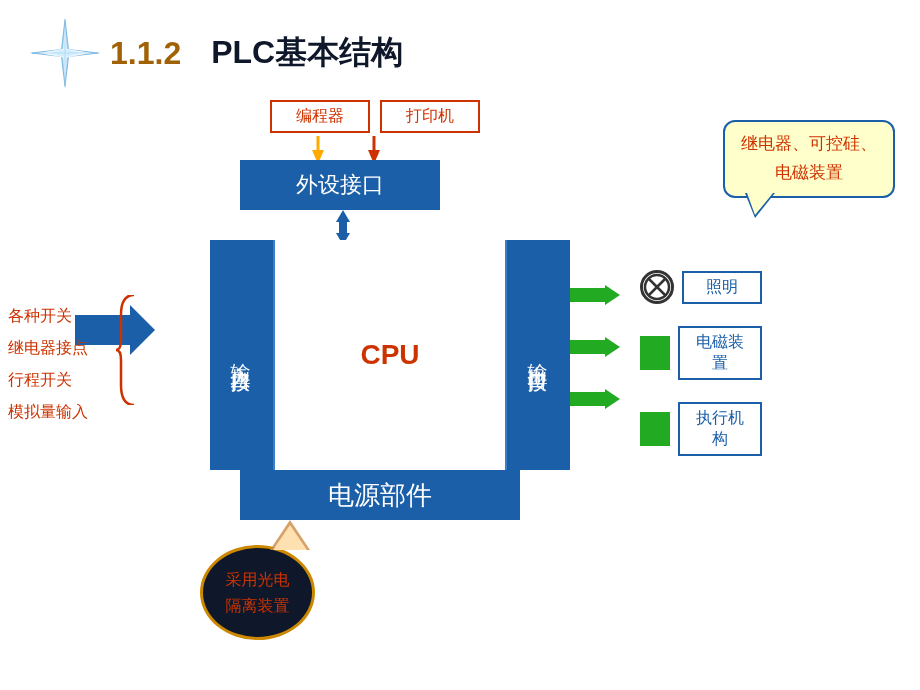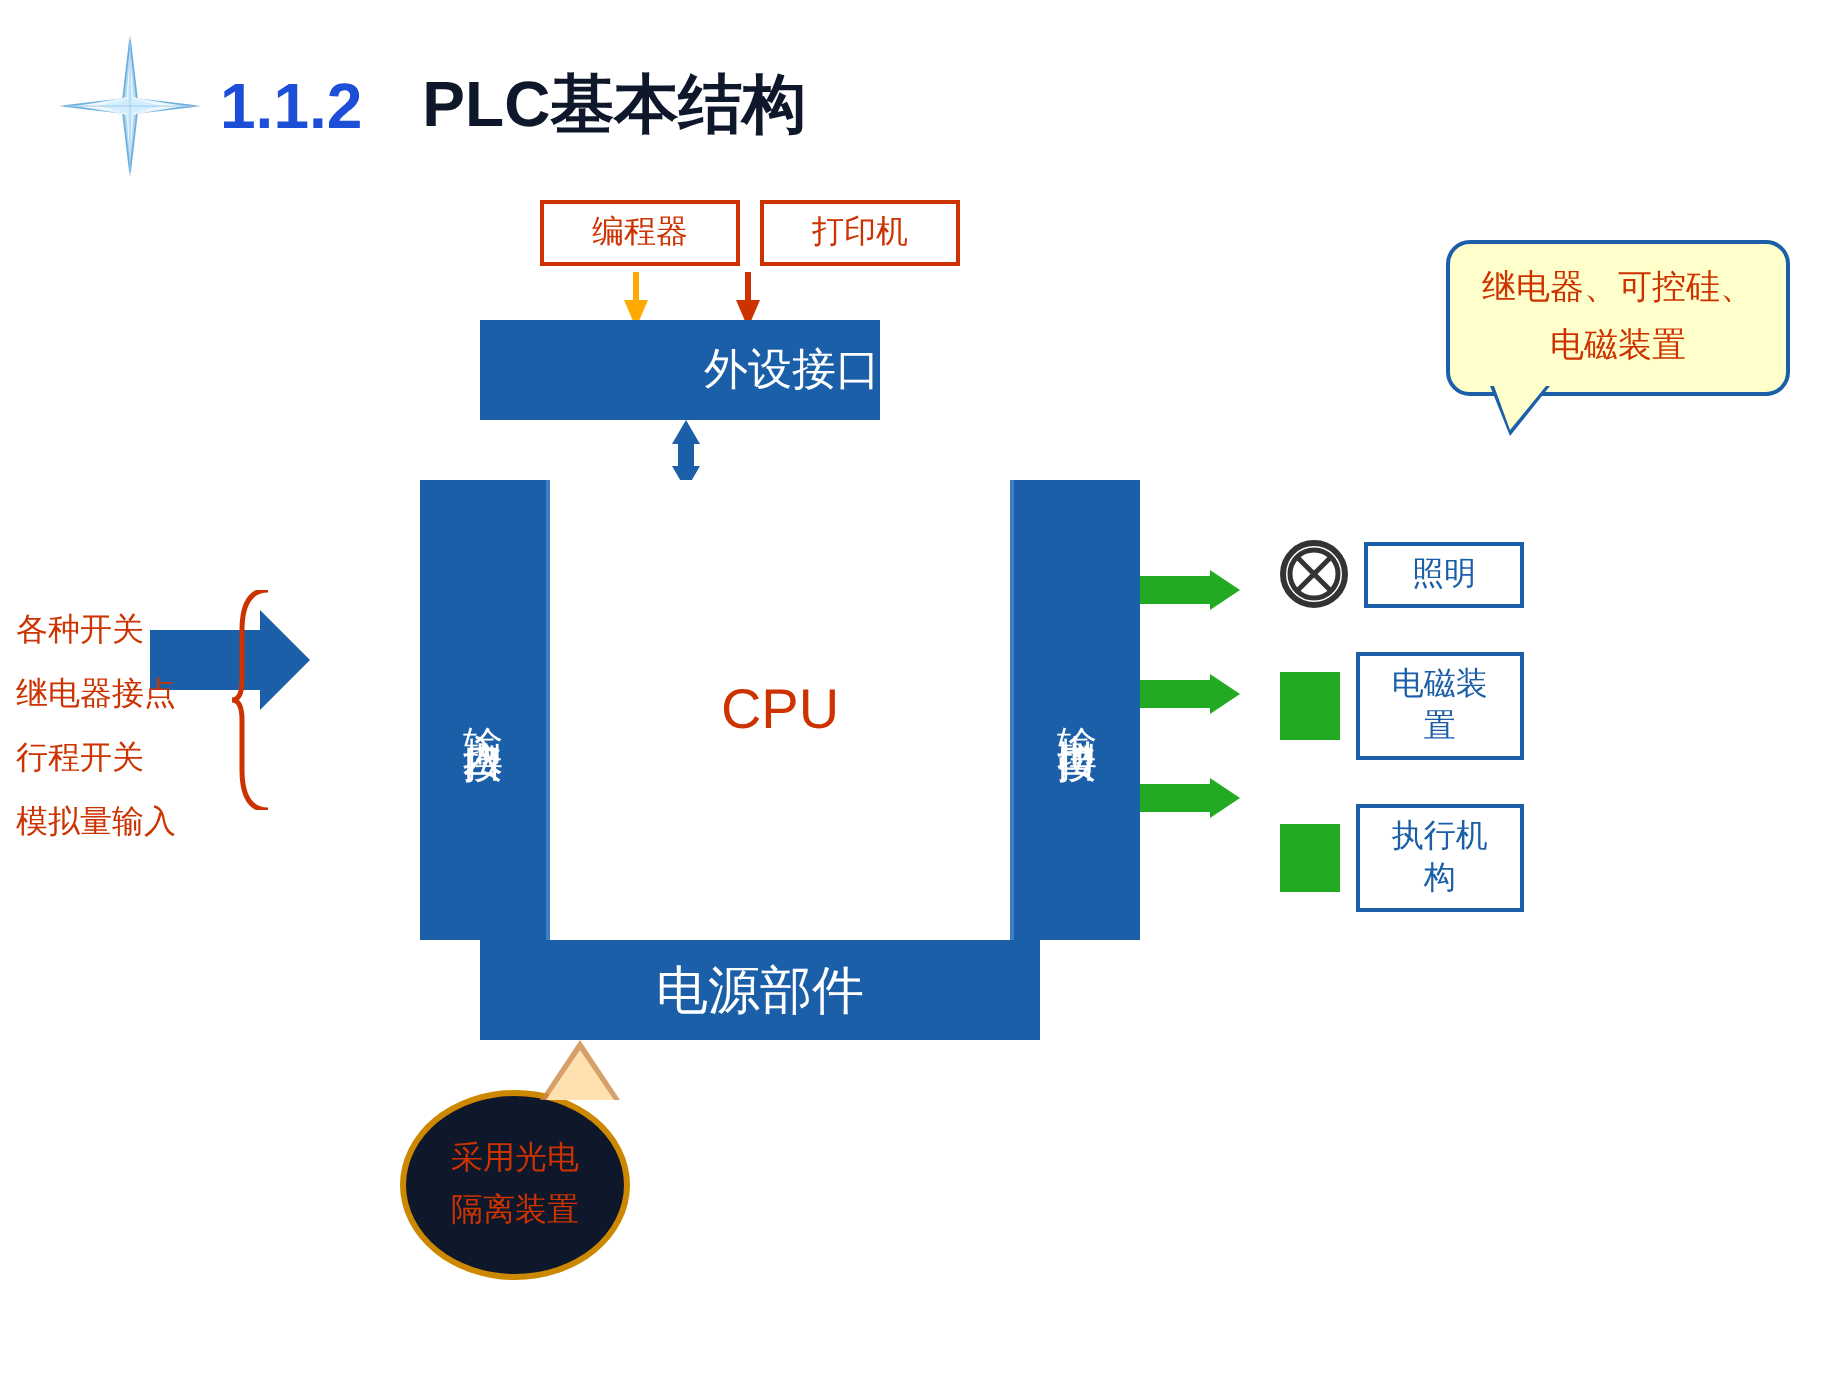--- a/index.html
+++ b/index.html
@@ -69,21 +69,21 @@
       position: absolute;
       top: 60px;
       left: 90px;
       width: 200px;
       height: 50px;
       background: #1a5fa8;
       color: white;
       font-size: 22px;
       display: flex;
       align-items: center;
-      justify-content: flex-end;
+      justify-content: center;
     }
 
     
     .main-block {
       position: absolute;
       top: 140px;
       left: 60px;
       width: 360px;
       height: 230px;
       background: #1a3a6e;
@@ -110,21 +110,21 @@
       display: flex;
       flex-direction: column;
       align-items: center;
       justify-content: center;
       gap: 10px;
     }
 
     .cpu-label {
       color: #cc3300;
       font-size: 28px;
-      font-weight: normal;
+      font-weight: bold;
     }
 
     .rom-ram-label {
       color: #1a1a1a;
       font-size: 22px;
     }
 
     .output-section {
       width: 65px;
       background: #1a5fa8;
@@ -208,21 +208,21 @@
 
     <polygon points="40,2 44,36 78,40 44,44 40,78 36,44 2,40 36,36" fill="#b0d8f0" stroke="#6ab0e0" stroke-width="1"></polygon>
     <polygon points="40,10 42,35 70,40 42,45 40,70 38,45 10,40 38,35" fill="white" opacity="0.8"></polygon>
 
     <polygon points="40,18 41.5,36 58,40 41.5,44 40,62 38.5,44 22,40 38.5,36" fill="#d0eeff"></polygon>
 
     <line x1="40" y1="0" x2="40" y2="80" stroke="#a0c8e8" stroke-width="1" opacity="0.5"></line>
     <line x1="0" y1="40" x2="80" y2="40" stroke="#a0c8e8" stroke-width="1" opacity="0.5"></line>
   </svg>
   <div style="display:flex; align-items:center;">
-    <span class="title-number" style="font-size:32px; font-weight:bold; color:#1d4ed8;">1.1.2</span>
+    <span class="title-number" style="font-size:32px; font-weight:bold; color:#a16207;">1.1.2</span>
     <span class="title-plc" style="font-size:32px; font-weight:bold; color:#0f172a; margin-left:30px;">PLC基本结构</span>
   </div>
 </div>
 
 <div class="diagram">
 
   <div class="ext-devices">
     <div class="ext-box">编程器</div>
     <div class="ext-box">打印机</div>
   </div>

